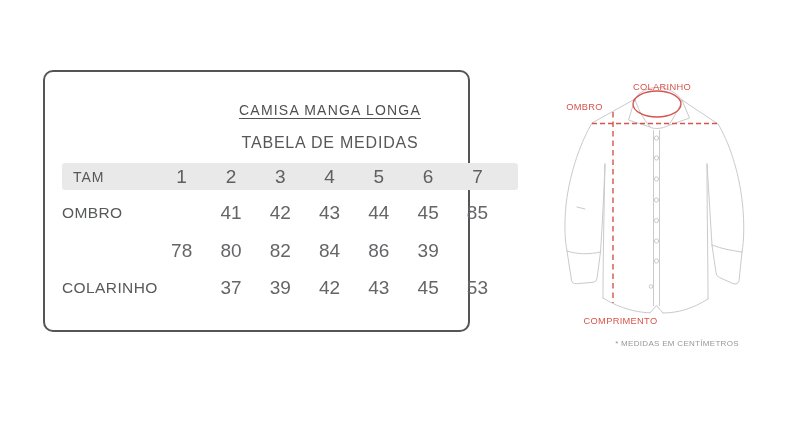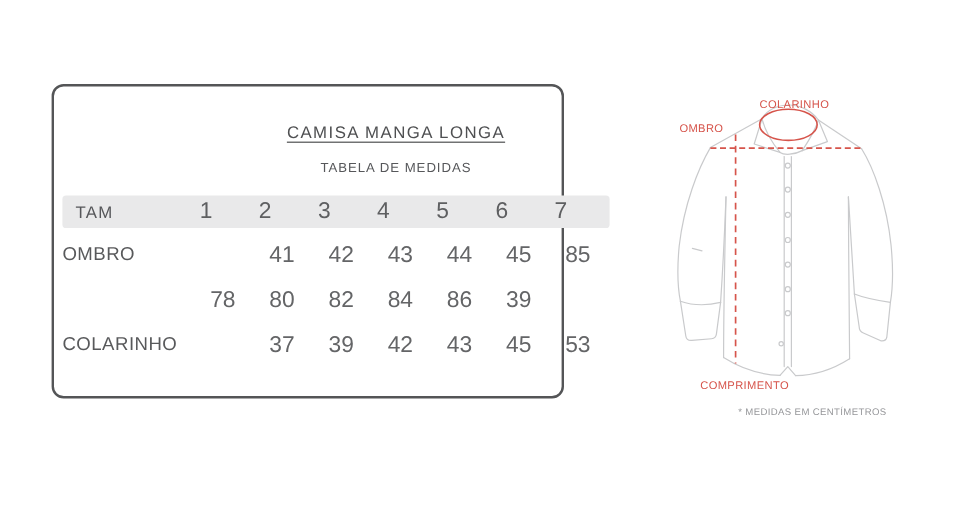--- a/index.html
+++ b/index.html
@@ -17,44 +17,44 @@
   }
   .titles{position:absolute;left:120px;top:0;width:330px;text-align:center;}
   .card-title{
     position:absolute;left:0;top:30px;width:100%;
     font-size:14px;letter-spacing:1.2px;color:#4f5052;
     text-decoration:underline;text-underline-offset:3px;
     white-space:nowrap;
   }
   .card-subtitle{
     position:absolute;left:0;top:62px;width:100%;
-    font-size:11px;letter-spacing:0.8px;color:#56575a;white-space:nowrap;
+    font-size:16px;letter-spacing:0.8px;color:#56575a;white-space:nowrap;
   }
   .grid-row{
-    position:absolute;left:7px;width:456px;height:28px;
+    position:absolute;left:17px;width:456px;height:28px;
     display:grid;grid-template-columns:95px repeat(7,49.3px);
     align-items:center;
   }
   .band{
     top:91px;height:27px;background:#e9e9ea;border-radius:3px;
   }
   .band .row-head{
     font-size:14px;letter-spacing:1px;color:#56575a;padding-left:11px;
   }
   .size-num{
     font-size:19px;color:#5e5f61;text-align:center;font-weight:300;
   }
   .m-row-1{top:127px;}
   .m-row-2{top:165px;}
   .m-row-3{top:202px;}
   .row-label{
     font-size:15.5px;letter-spacing:0.4px;color:#58595b;white-space:nowrap;
   }
   .cell{
-    font-size:19px;color:#646567;text-align:right;font-weight:300;
+    font-size:19px;color:#646567;text-align:center;font-weight:300;
   }
   
   .diagram{position:absolute;left:540px;top:60px;width:260px;height:310px;}
   .diagram svg{display:block;}
   svg text{font-family:"Liberation Sans", sans-serif;}
   .red-label{font-size:9.3px;letter-spacing:0.3px;}
   .footnote{font-size:8px;letter-spacing:0.3px;}
 </style>
 </head>
 <body>

